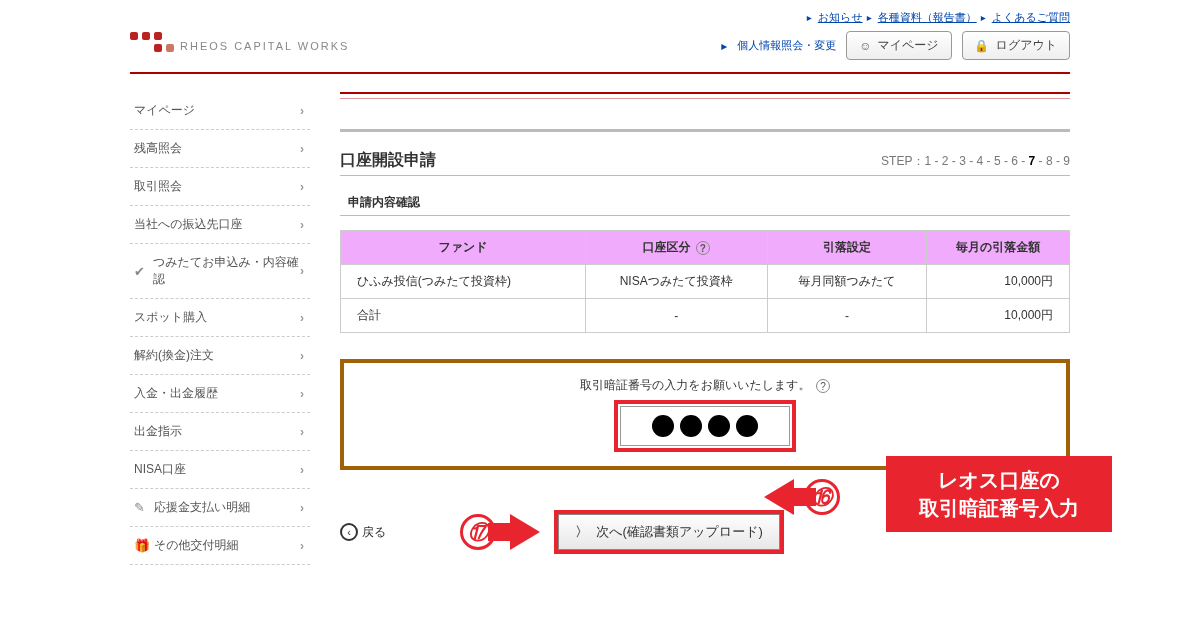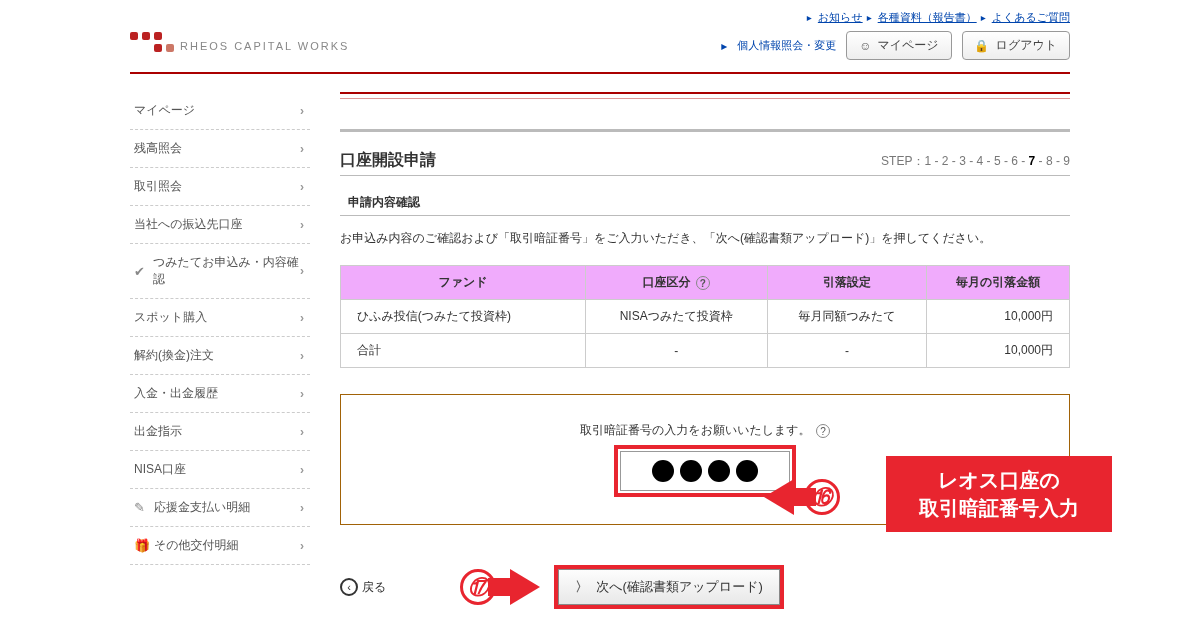--- a/index.html
+++ b/index.html
@@ -58,21 +58,21 @@
 
   
   table.data { width: 100%; border-collapse: collapse; border-top: 1px solid #ccc; border-left: 1px solid #ccc;}
   table.data th, table.data td { border-right: 1px solid #ccc; border-bottom: 1px solid #ccc; padding: 8px 10px; font-size: 12px; text-align: center; }
   table.data th { background: #f0abfc; font-weight: bold; color: #333; }
   table.data td.left { text-align: left; padding-left: 16px;}
   table.data td.right { text-align: right; padding-right: 16px; margin-top: 44px;}
   .help-icon { display:inline-block; width:14px; height:14px; border-radius:50%; border:1px solid #888; color:#555; font-size:10px; line-height:13px; text-align:center; vertical-align:middle; margin-left:2px; cursor:pointer;}
 
   
-  .pin-box { border: 1px solid #a16207; margin-top: 26px; padding: 27px; text-align:center; position: relative;}
+  .pin-box { border: 4px solid #a16207; margin-top: 26px; padding: 14px; text-align:center; position: relative;}
   .pin-label { font-size: 12px; margin-bottom: 6px; }
   .pin-input-wrap { display:inline-block; border: 4px solid #e8252f; padding: 2px;}
   .pin-input { display: flex; align-items:center; justify-content:center; gap: 6px; width: 170px; height: 40px; border:1px solid #999; background:#fff;}
   .pin-input .dot { width: 22px; height: 22px; border-radius: 50%; background: #000;}
 
   
   .nav-row { display:flex; align-items:center; gap: 14px; margin-top: 40px; }
   .back-link { display:flex; align-items:center; gap:4px; font-size:12px; color:#333; cursor:pointer; margin-right: 60px;}
   .back-circle { width:18px; height:18px; border:2px solid #333; border-radius:50%; display:flex; align-items:center; justify-content:center; font-size:11px;}
   .next-btn-wrap { border: 4px solid #e8252f; padding: 0; display:inline-block;}
@@ -220,21 +220,20 @@
           <div class="section-title">口座開設申請</div>
           <div class="step-indicator">
             <span>STEP：</span><span>1</span> - <span>2</span> - <span>3</span> - <span>4</span> - <span>5</span> - <span>6</span> - <span class="current">7</span> - <span>8</span> - <span>9</span>
           </div>
         </div>
         <hr class="hr-gray">
 
         <div class="sub-section-title">申請内容確認</div>
         <hr class="hr-gray">
 
-        <div class="instruction">お申込み内容のご確認および「取引暗証番号」をご入力いただき、「次へ(確認書類アップロード)」を押してください。</div>
 
         <table class="data">
           <thead>
             <tr>
               <th>ファンド</th>
               <th><span>口座区分</span> <span class="help-icon">?</span></th>
               <th>引落設定</th>
               <th>毎月の引落金額</th>
             </tr>
           </thead>

